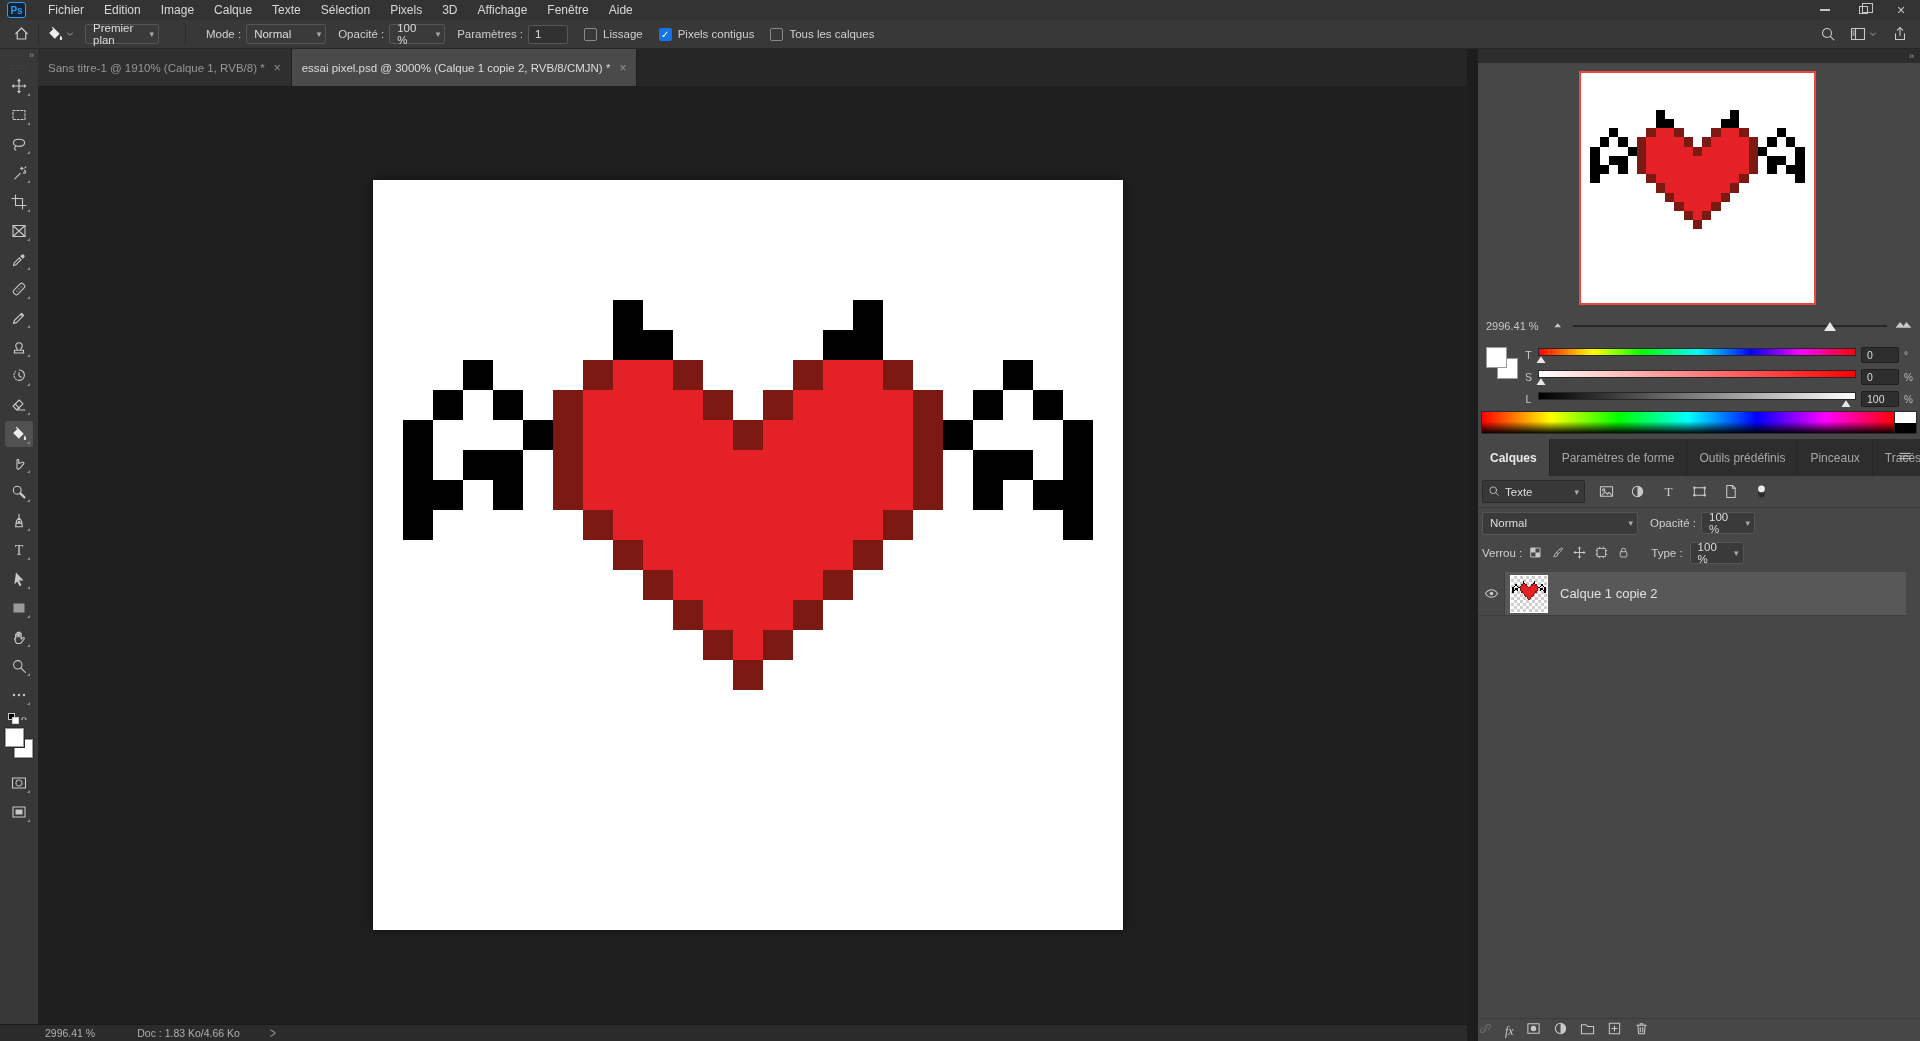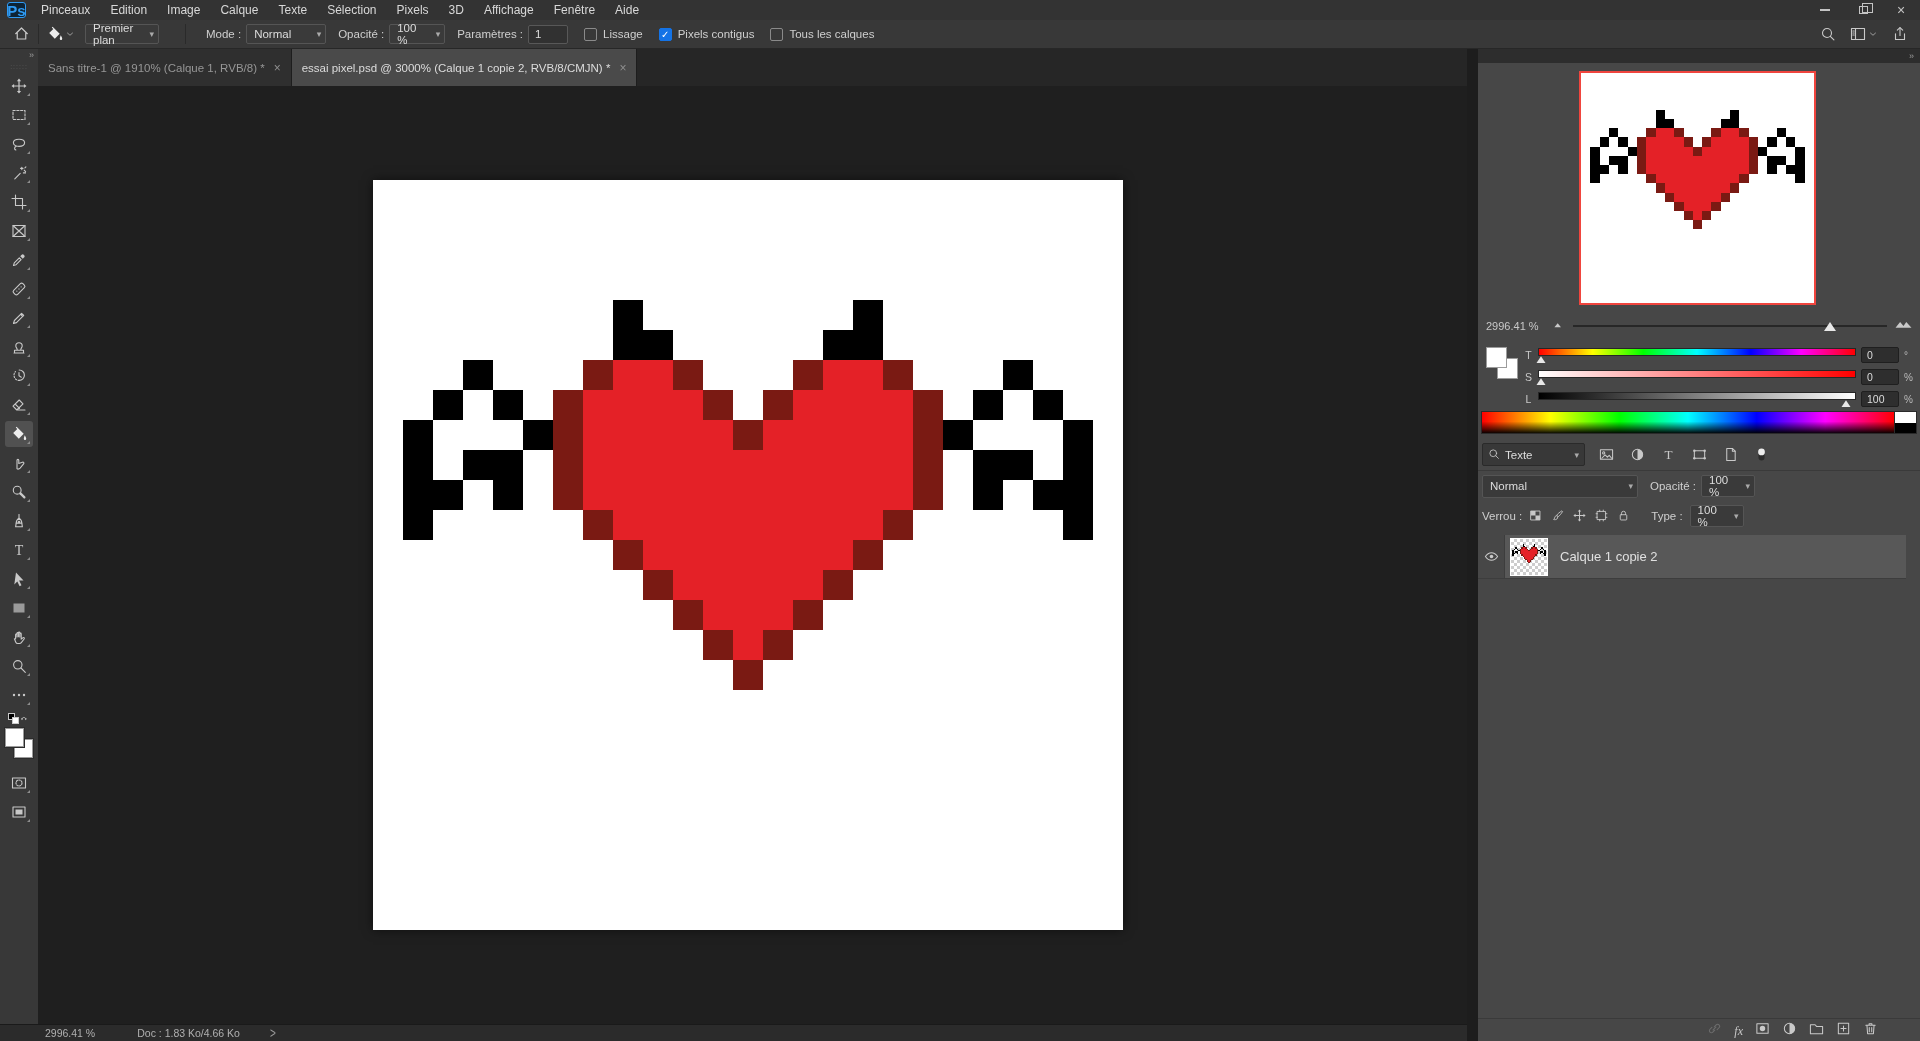--- a/index.html
+++ b/index.html
@@ -3,22 +3,22 @@
 <meta charset="utf-8">
 <style>
   * { margin:0; padding:0; box-sizing:border-box; }
   html,body { width:1920px; height:1041px; background:#1d1d1d; overflow:hidden;
               font-family:"Liberation Sans","DejaVu Sans",sans-serif; }
   .app { position:relative; width:1920px; height:1041px; background:#1d1d1d; }
 
   
   #menubar { position:absolute; left:0; top:0; width:1920px; height:20px; background:#333333;
              display:flex; align-items:center; color:#d8d8d8; font-size:12px; }
-  #ps-logo { width:19px; height:16px; margin:0 5px 0 7px; border:1px solid #2f9bf4; border-radius:3px;
-             background:#0d2436; color:#2f9bf4; font-size:15px; font-weight:bold;
+  #ps-logo { width:19px; height:16px; margin:0 12px 0 7px; border:1px solid #2f9bf4; border-radius:3px;
+             background:#0d2436; color:#2f9bf4; font-size:10px; font-weight:bold;
              display:flex; align-items:center; justify-content:center; }
   .menu-item { padding:0 10px; height:20px; display:flex; align-items:center; cursor:default; }
   #win-controls { margin-left:auto; display:flex; align-items:center; height:20px; }
   .winbtn { width:38px; height:20px; display:flex; align-items:center; justify-content:center; color:#c4c4c4; }
   .min-glyph { width:10px; height:0; border-bottom:2px solid #c4c4c4; }
   .restore-glyph { width:9px; height:8px; border:1px solid #c4c4c4; position:relative; background:#333; }
   .restore-glyph::before { content:""; position:absolute; left:2px; top:-4px; width:9px; height:8px;
                            border:1px solid #c4c4c4; }
   .close-glyph { font-size:14px; line-height:1; }
 
@@ -154,33 +154,33 @@
   .lthumb { width:38px; height:38px; margin-right:12px; position:relative; background:#fff;
             border:1px solid #8c8c8c; }
   .lthumb.checker { background-image:
       linear-gradient(45deg,#cdcdcd 25%,transparent 25%,transparent 75%,#cdcdcd 75%),
       linear-gradient(45deg,#cdcdcd 25%,transparent 25%,transparent 75%,#cdcdcd 75%);
       background-size:6px 6px; background-position:0 0,3px 3px; background-color:#fff; }
   .layer-row.selected .lthumb { border:1px solid #fff; }
   .lname { font-size:13px; color:#e0e0e0; }
   .row-lock { margin-left:auto; margin-right:12px; }
   #layers-bottom { position:absolute; left:0; right:0; bottom:0; height:23px; border-top:1px solid #3a3a3a;
-                   display:flex; align-items:center; justify-content:flex-end; gap:12px; padding-right:42px; }
+                   display:flex; align-items:center; gap:12px; padding-right:9px; }
   .dim { opacity:.55; }
   .fx-text { font-style:italic; color:#c9c9c9; font-size:12px; font-family:"Liberation Serif",serif; }
 </style>
 </head>
 <body>
 
 <div class="app">
 
   <div id="menubar">
     <div id="ps-logo">Ps</div>
     <div id="menu-items" style="display: flex;">
-        <span class="menu-item">Pinceaux</span>
+        <span class="menu-item">Fichier</span>
         <span class="menu-item">Edition</span>
         <span class="menu-item">Image</span>
         <span class="menu-item">Calque</span>
         <span class="menu-item">Texte</span>
         <span class="menu-item">Sélection</span>
         <span class="menu-item">Pixels</span>
         <span class="menu-item">3D</span>
         <span class="menu-item">Affichage</span>
         <span class="menu-item">Fenêtre</span>
         <span class="menu-item">Aide</span>
@@ -1769,20 +1769,30 @@
           </div>
         <div id="ramp">
           <div id="ramp-main"></div>
           <div id="ramp-end">
             <span class="w"></span>
             <span class="b"></span>
           </div>
         </div>
       </div>
 
+      <div class="ptabs" id="layers-tabs">
+        <div class="ptab active">Calques</div>
+          <div class="ptab">Paramètres de forme</div>
+          <div class="ptab">Outils prédéfinis</div>
+          <div class="ptab">Pinceaux</div>
+          <div class="ptab">Tracés</div>
+          <span class="hamburger" id="layers-menu-slot"><svg viewBox="0 0 16 16" width="14" height="14" fill="none" stroke="#c9c9c9" stroke-width="1.1" stroke-linecap="round" stroke-linejoin="round">
+              <path d="M2 5h12M2 8h12M2 11h12"></path>
+            </svg></span>
+      </div>
       <div id="layers-body">
         <div id="filter-row">
           <div id="type-box">
             <span id="typesearch-slot"><svg viewBox="0 0 16 16" width="12" height="12" fill="none" stroke="#c9c9c9" stroke-width="1.1" stroke-linecap="round" stroke-linejoin="round">
                   <circle cx="7" cy="7" r="4.5"></circle>
                   <path d="M10.3 10.3l3.6 3.6"></path>
                 </svg></span>
             <span>Texte</span>
             <span class="chev">▾</span>
           </div>

